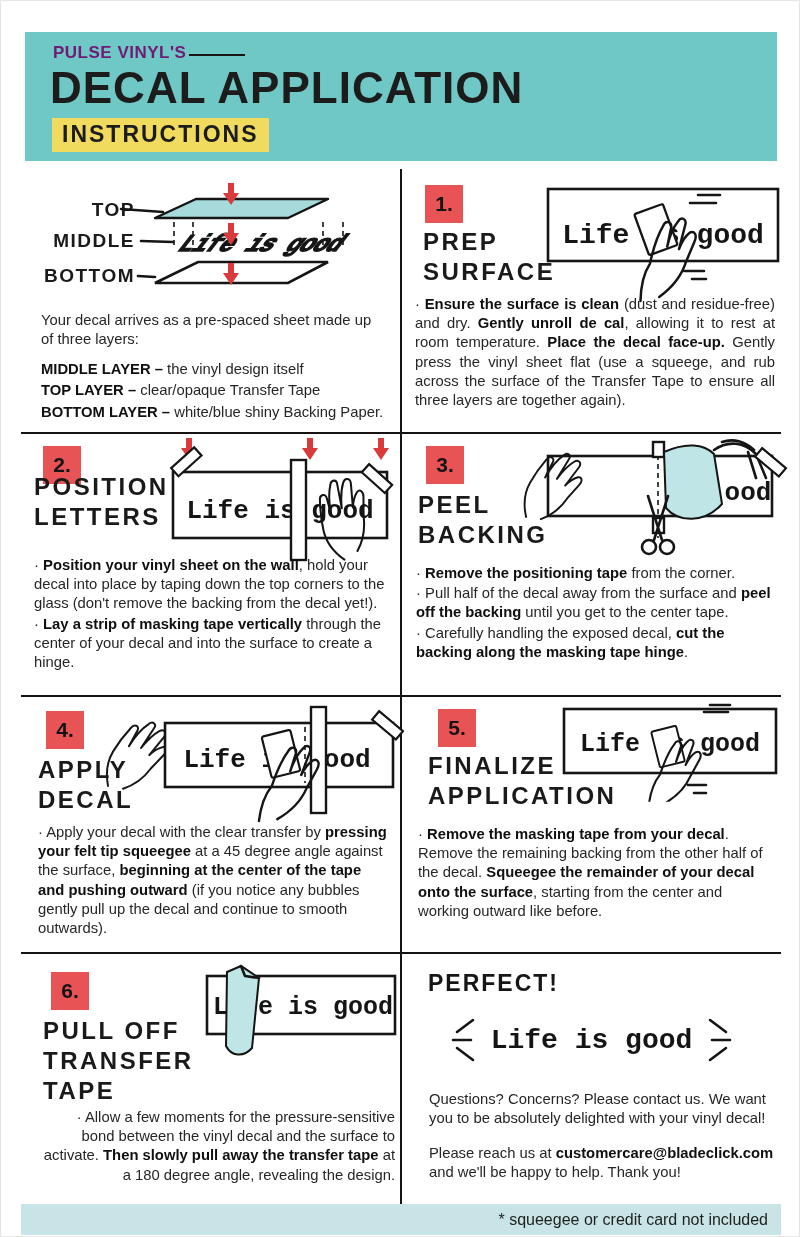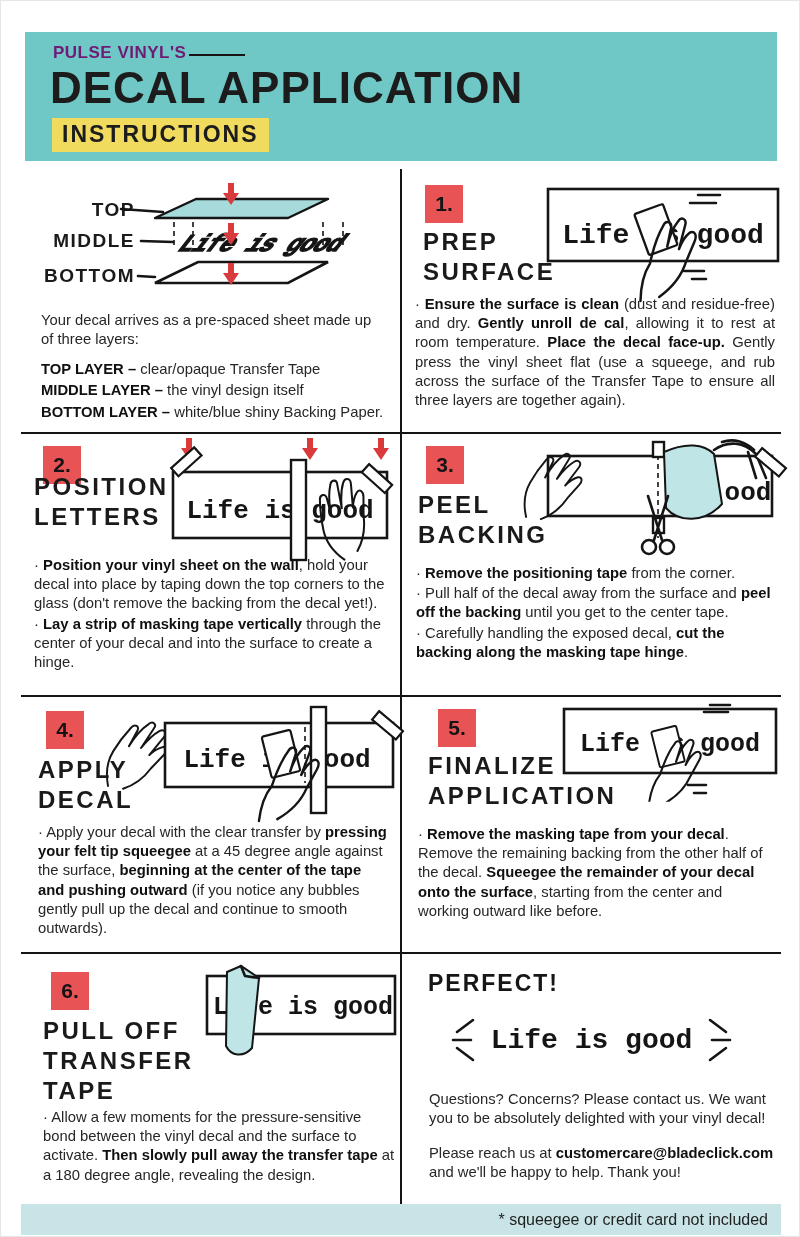--- a/index.html
+++ b/index.html
@@ -123,22 +123,22 @@
       <g transform="translate(188,80)">
           <use href="#sym-arrow"></use>
         </g>
       <text class="diagram-label" x="100" y="33" text-anchor="end">TOP</text>
       <text class="diagram-label" x="100" y="64" text-anchor="end">MIDDLE</text>
       <text class="diagram-label" x="100" y="99" text-anchor="end">BOTTOM</text>
       <path class="ln" stroke-width="2" d="M86 26 L128 29 M106 58 L138 59 M103 93 L120 94"></path>
     </svg>
     <div class="body" style="left:20px; top:142px; width:345px;">Your decal arrives as a pre-spaced sheet made up of three layers:</div>
     <div class="body" style="left:20px; top:190px; width:352px; line-height:1.38;">
+      <p><b>MIDDLE LAYER –</b><span> the vinyl design itself</span></p>
       <p><b>TOP LAYER –</b><span> clear/opaque Transfer Tape</span></p>
-      <p><b>MIDDLE LAYER –</b><span> the vinyl design itself</span></p>
       <p><b>BOTTOM LAYER –</b><span> white/blue shiny Backing Paper.</span></p>
     </div>
   </div>
 
   <div class="cell" style="left:401px; top:168px; width:379px; height:263px;">
     <div class="badge" style="left:23px; top:16px;">1.</div>
     <svg class="illu" style="left:144px; top:12px;" width="234" height="110" viewBox="0 0 234 110">
       <rect class="sheet" x="2" y="8" width="230" height="72"></rect>
       <text class="decaltxt" font-size="28" x="117" y="62" text-anchor="middle">Life is good</text>
       <path class="ln" d="M152 14 h22 M144 22 h26 M138 90 h20 M146 98 h14"></path>
@@ -274,21 +274,21 @@
       <rect class="sheet" x="26" y="10" width="188" height="58"></rect>
       <text class="decaltxt" font-size="25" x="122" y="48" text-anchor="middle">Life is good</text>
       <path class="teal" d="M46 6 L60 0 L78 12 L71 82 C62 92 50 90 45 80 Z"></path>
       <path class="ln" stroke-width="2" d="M60 0 L64 10 L78 12"></path>
     </svg>
     <div class="step-h" style="left:22px; top:62px;">
       <div>PULL OFF</div>
         <div>TRANSFER</div>
         <div>TAPE</div>
     </div>
-    <div class="body" style="left:22px; top:154px; width:352px;">
+    <div class="body" style="left:22px; top:154px; width:352px;text-align:right;">
       <p><span>· Allow a few moments for the pressure-sensitive bond between the vinyl decal and the surface to activate. </span><b>Then slowly pull away the transfer tape</b><span> at a 180 degree angle, revealing the design.</span></p>
     </div>
   </div>
 
   <div class="cell" style="left:401px; top:953px; width:379px; height:250px;">
     <div class="perfect-h" style="left:26px; top:16px;">PERFECT!</div>
     <div class="decal-row" style="top:62px;">
       <svg width="26" height="48" viewBox="0 0 26 48">
         <path class="ln" stroke-width="3" d="M24 4 L8 16 M4 24 L22 24 M24 44 L8 32"></path>
       </svg>

